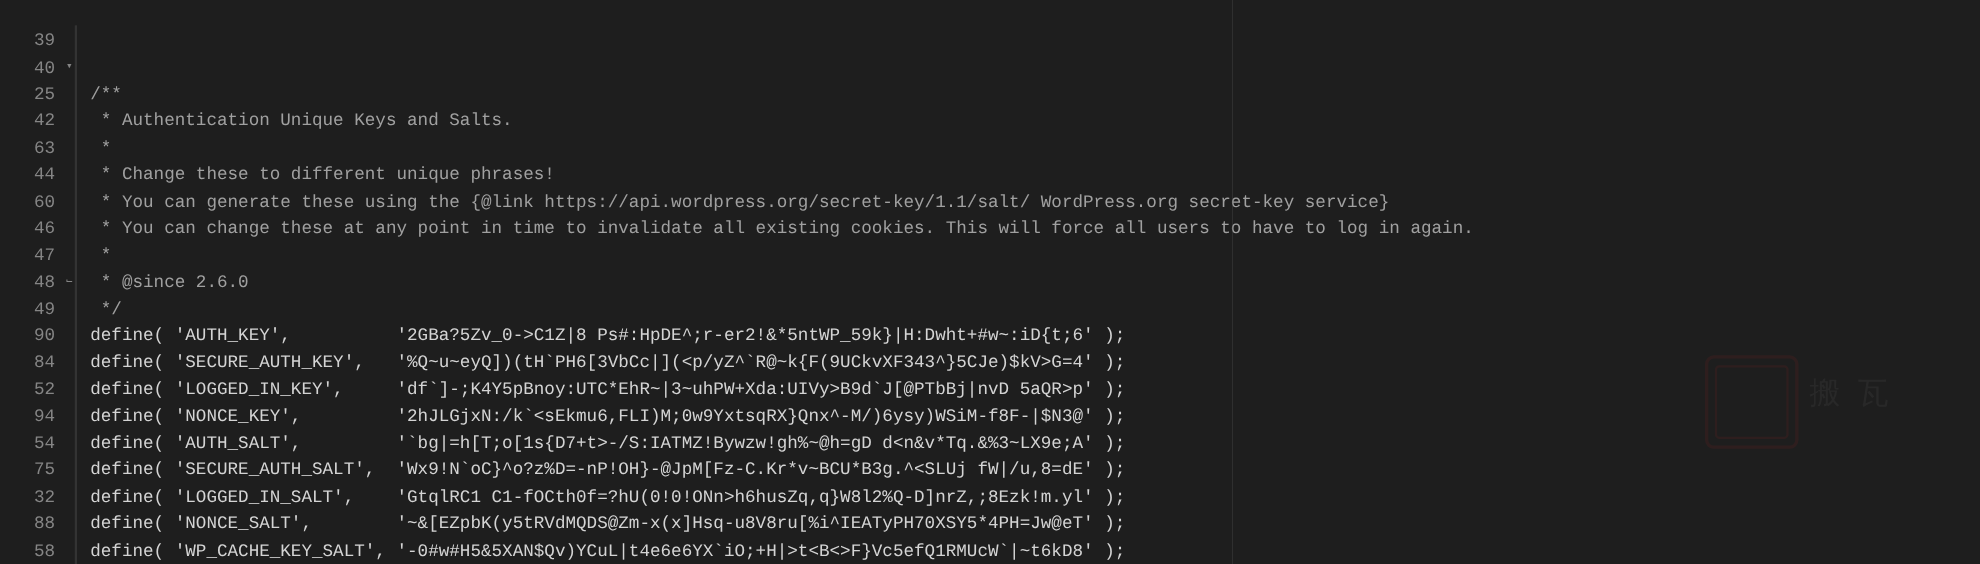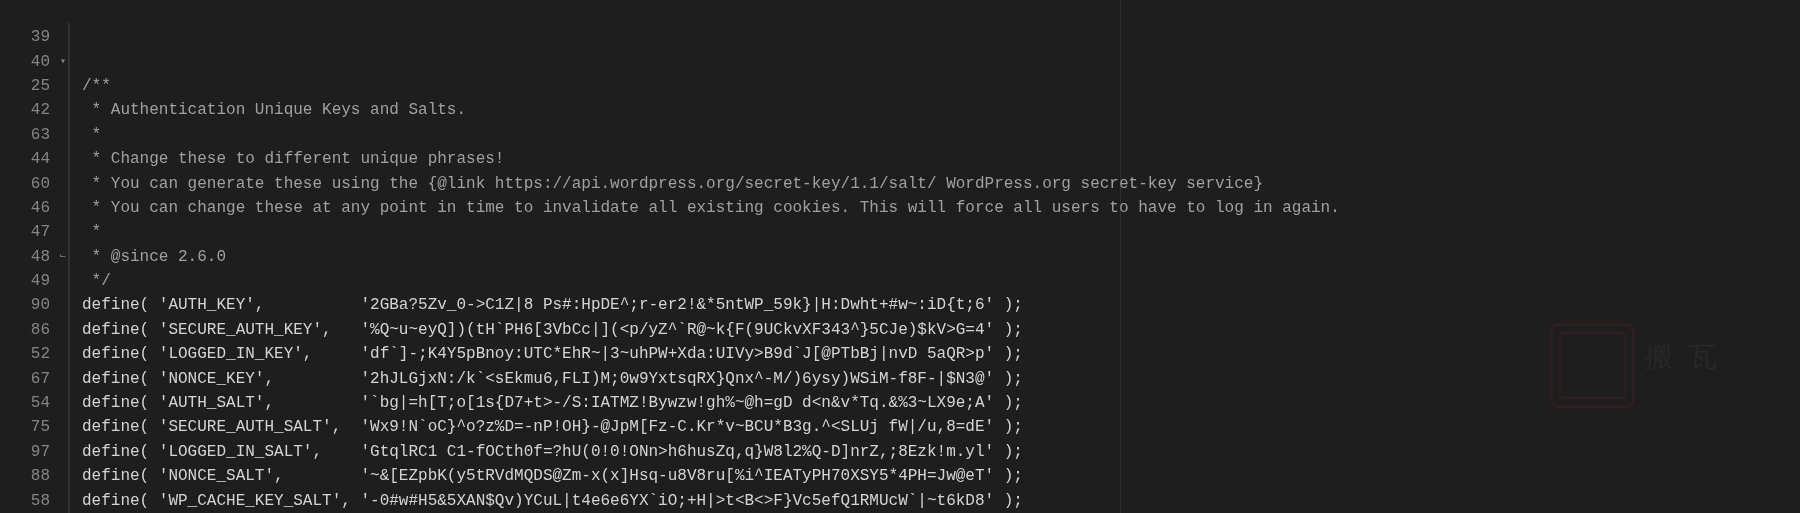--- a/index.html
+++ b/index.html
@@ -116,26 +116,26 @@
       <div class="line-number">25</div>
       <div class="line-number">42</div>
       <div class="line-number">63</div>
       <div class="line-number">44</div>
       <div class="line-number">60</div>
       <div class="line-number">46</div>
       <div class="line-number">47</div>
       <div class="line-number">48<span class="fold-indicator">⌙</span></div>
       <div class="line-number">49</div>
       <div class="line-number">90</div>
-      <div class="line-number">86</div>
+      <div class="line-number">84</div>
       <div class="line-number">52</div>
-      <div class="line-number">67</div>
+      <div class="line-number">94</div>
       <div class="line-number">54</div>
       <div class="line-number">75</div>
-      <div class="line-number">97</div>
+      <div class="line-number">32</div>
       <div class="line-number">88</div>
       <div class="line-number">58</div>
     </div>
   <div class="code-area">
     <div class="vertical-line"></div>
   <div class="code-line"></div><div class="code-line"><span class="comment">/**</span></div><div class="code-line"><span class="comment"> * Authentication Unique Keys and Salts.</span></div><div class="code-line"><span class="comment"> *</span></div><div class="code-line"><span class="comment"> * Change these to different unique phrases!</span></div><div class="code-line"><span class="comment"> * You can generate these using the {@link https://api.wordpress.org/secret-key/1.1/salt/ WordPress.org secret-key service}</span></div><div class="code-line"><span class="comment"> * You can change these at any point in time to invalidate all existing cookies. This will force all users to have to log in again.</span></div><div class="code-line"><span class="comment"> *</span></div><div class="code-line"><span class="comment"> * @since 2.6.0</span></div><div class="code-line"><span class="comment"> */</span></div><div class="code-line">define( 'AUTH_KEY',          '2GBa?5Zv_0-&gt;C1Z|8 Ps#:HpDE^;r-er2!&amp;*5ntWP_59k}|H:Dwht+#w~:iD{t;6' );</div><div class="code-line">define( 'SECURE_AUTH_KEY',   '%Q~u~eyQ])(tH`PH6[3VbCc|](&lt;p/yZ^`R@~k{F(9UCkvXF343^}5CJe)$kV&gt;G=4' );</div><div class="code-line">define( 'LOGGED_IN_KEY',     'df`]-;K4Y5pBnoy:UTC*EhR~|3~uhPW+Xda:UIVy&gt;B9d`J[@PTbBj|nvD 5aQR&gt;p' );</div><div class="code-line">define( 'NONCE_KEY',         '2hJLGjxN:/k`&lt;sEkmu6,FLI)M;0w9YxtsqRX}Qnx^-M/)6ysy)WSiM-f8F-|$N3@' );</div><div class="code-line">define( 'AUTH_SALT',         '`bg|=h[T;o[1s{D7+t&gt;-/S:IATMZ!Bywzw!gh%~@h=gD d&lt;n&amp;v*Tq.&amp;%3~LX9e;A' );</div><div class="code-line">define( 'SECURE_AUTH_SALT',  'Wx9!N`oC}^o?z%D=-nP!OH}-@JpM[Fz-C.Kr*v~BCU*B3g.^&lt;SLUj fW|/u,8=dE' );</div><div class="code-line">define( 'LOGGED_IN_SALT',    'GtqlRC1 C1-fOCth0f=?hU(0!0!ONn&gt;h6husZq,q}W8l2%Q-D]nrZ,;8Ezk!m.yl' );</div><div class="code-line">define( 'NONCE_SALT',        '~&amp;[EZpbK(y5tRVdMQDS@Zm-x(x]Hsq-u8V8ru[%i^IEATyPH70XSY5*4PH=Jw@eT' );</div><div class="code-line">define( 'WP_CACHE_KEY_SALT', '-0#w#H5&amp;5XAN$Qv)YCuL|t4e6e6YX`iO;+H|&gt;t&lt;B&lt;&gt;F}Vc5efQ1RMUcW`|~t6kD8' );</div></div>
   <div class="watermark">
     <div class="watermark-seal"></div>
     <div class="watermark-text">搬  瓦</div>
   </div>

